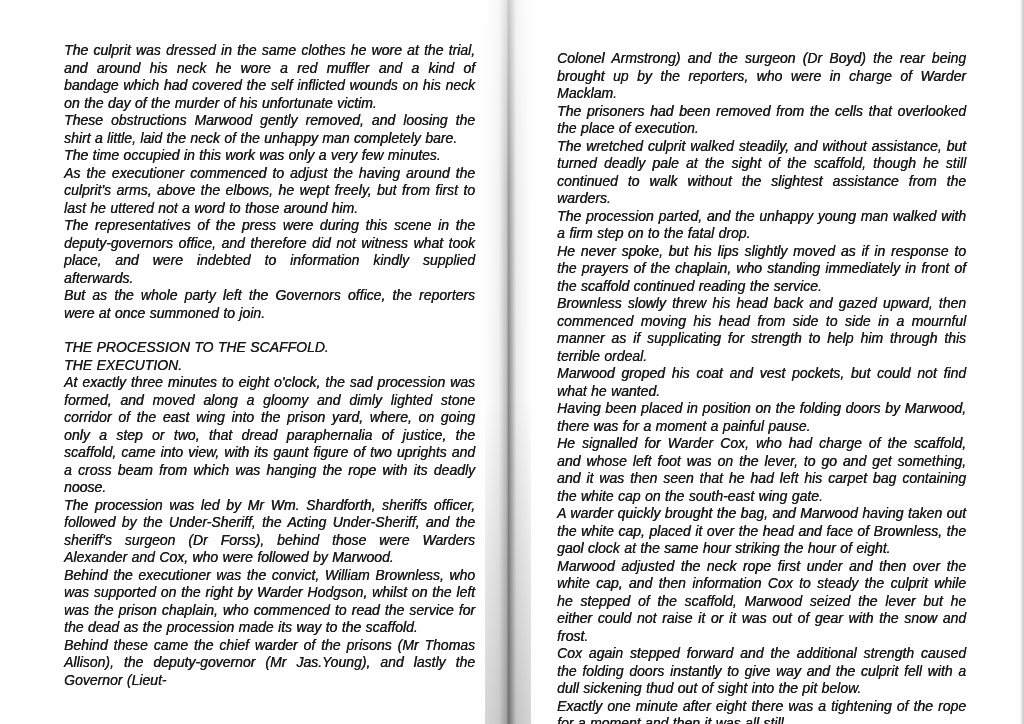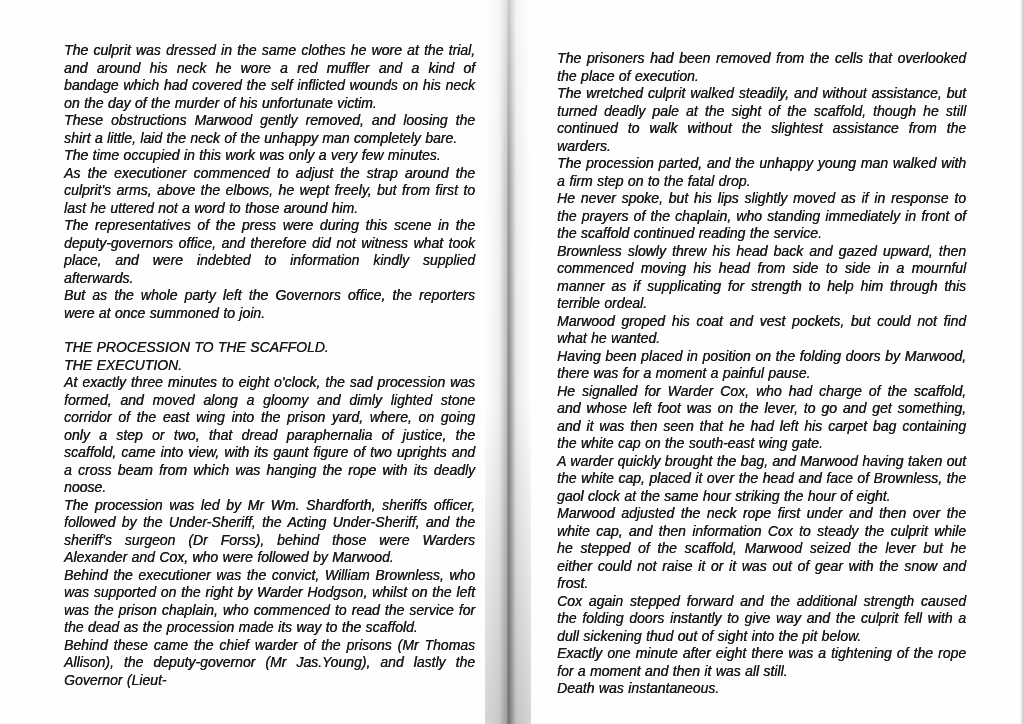--- a/index.html
+++ b/index.html
@@ -64,36 +64,37 @@
 </style>
 </head>
 <body>
 
 <div class="spread">
 
   <div class="page-col left-col">
     <p>The culprit was dressed in the same clothes he wore at the trial, and around his neck he wore a red muffler and a kind of bandage which had covered the self inflicted wounds on his neck on the day of the murder of his unfortunate victim.</p>
     <p>These obstructions Marwood gently removed, and loosing the shirt a little, laid the neck of the unhappy man completely bare.</p>
     <p>The time occupied in this work was only a very few minutes.</p>
-    <p>As the executioner commenced to adjust the strap around the culprit's arms, above the elbows, he wept freely, but from first to last he uttered not a word to those around him.</p>
+    <p>As the executioner commenced to adjust the having around the culprit's arms, above the elbows, he wept freely, but from first to last he uttered not a word to those around him.</p>
     <p>The representatives of the press were during this scene in the deputy-governors office, and therefore did not witness what took place, and were indebted to information kindly supplied afterwards.</p>
     <p>But as the whole party left the Governors office, the reporters were at once summoned to join.</p>
     <p class="heading">
       </p>
       <div>THE PROCESSION TO THE SCAFFOLD.</div>
       <div>THE EXECUTION.</div>
     <p></p>
     <p>At exactly three minutes to eight o'clock, the sad procession was formed, and moved along a gloomy and dimly lighted stone corridor of the east wing into the prison yard, where, on going only a step or two, that dread paraphernalia of justice, the scaffold, came into view, with its gaunt figure of two uprights and a cross beam from which was hanging the rope with its deadly noose.</p>
     <p>The procession was led by Mr Wm. Shardforth, sheriffs officer, followed by the Under-Sheriff, the Acting Under-Sheriff, and the sheriff's surgeon (Dr Forss), behind those were Warders Alexander and Cox, who were followed by Marwood.</p>
     <p>Behind the executioner was the convict, William Brownless, who was supported on the right by Warder Hodgson, whilst on the left was the prison chaplain, who commenced to read the service for the dead as the procession made its way to the scaffold.</p>
     <p>Behind these came the chief warder of the prisons (Mr Thomas Allison), the deputy-governor (Mr Jas.Young), and lastly the Governor (Lieut-</p>
 
   </div>
 
   <div class="page-col right-col">
+    <p>Colonel Armstrong) and the surgeon (Dr Boyd) the rear being brought up by the reporters, who were in charge of Warder Macklam.</p>
     <p>The prisoners had been removed from the cells that overlooked the place of execution.</p>
     <p>The wretched culprit walked steadily, and without assistance, but turned deadly pale at the sight of the scaffold, though he still continued to walk without the slightest assistance from the warders.</p>
     <p>The procession parted, and the unhappy young man walked with a firm step on to the fatal drop.</p>
     <p>He never spoke, but his lips slightly moved as if in response to the prayers of the chaplain, who standing immediately in front of the scaffold continued reading the service.</p>
     <p>Brownless slowly threw his head back and gazed upward, then commenced moving his head from side to side in a mournful manner as if supplicating for strength to help him through this terrible ordeal.</p>
     <p>Marwood groped his coat and vest pockets, but could not find what he wanted.</p>
     <p>Having been placed in position on the folding doors by Marwood, there was for a moment a painful pause.</p>
     <p>He signalled for Warder Cox, who had charge of the scaffold, and whose left foot was on the lever, to go and get something, and it was then seen that he had left his carpet bag containing the white cap on the south-east wing gate.</p>
     <p>A warder quickly brought the bag, and Marwood having taken out the white cap, placed it over the head and face of Brownless, the gaol clock at the same hour striking the hour of eight.</p>
     <p>Marwood adjusted the neck rope first under and then over the white cap, and then information Cox to steady the culprit while he stepped of the scaffold, Marwood seized the lever but he either could not raise it or it was out of gear with the snow and frost.</p>

